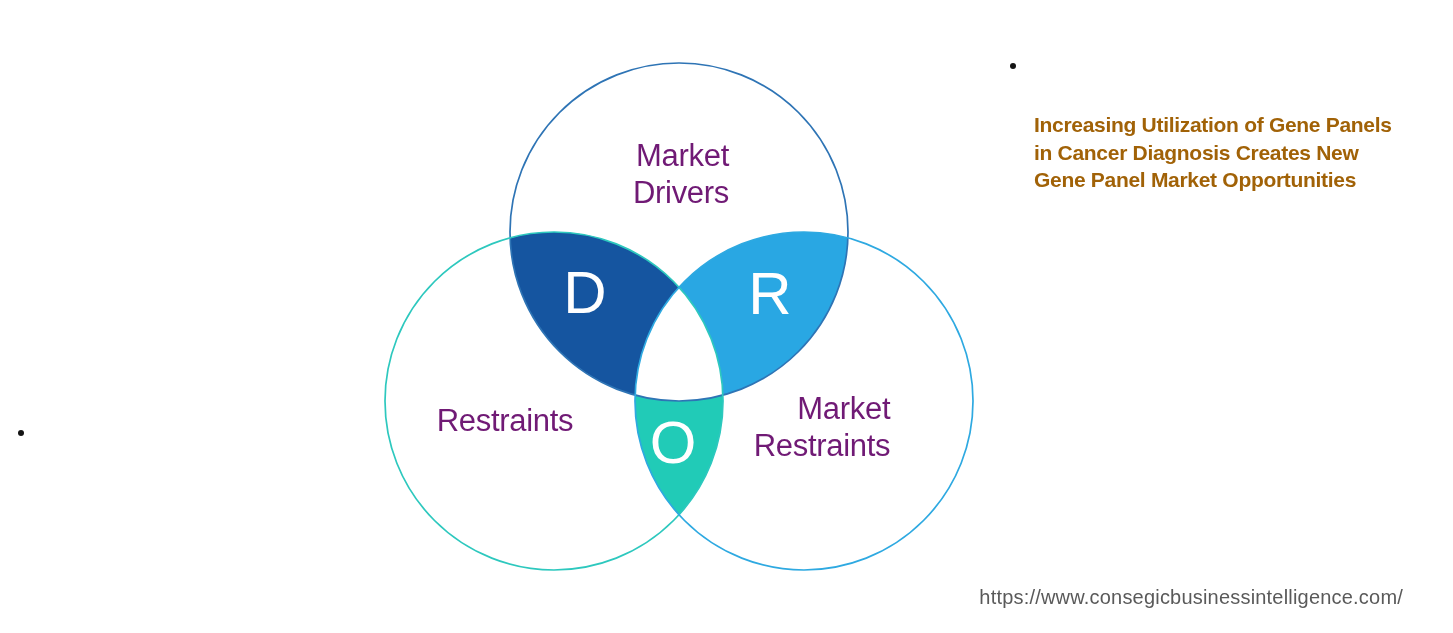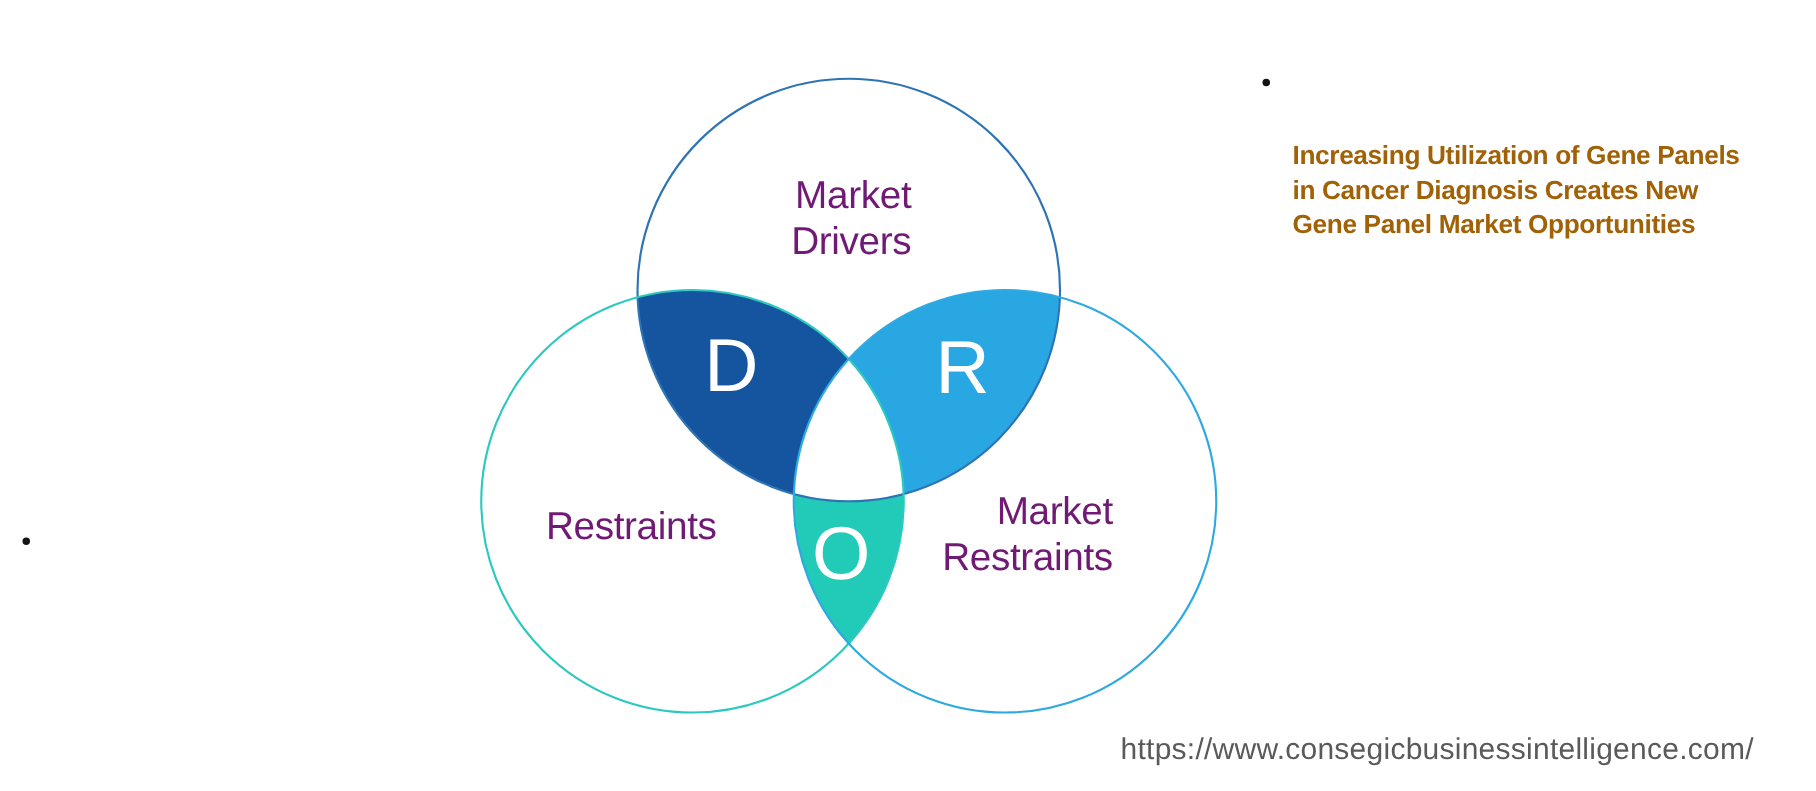--- a/index.html
+++ b/index.html
@@ -56,21 +56,21 @@
     border-radius: 50%;
     background: #141414;
   }
   .bullet-top-right   { left: 1034px; top: 56px;  width: 410px; }
   .bullet-left        { left: 42px;   top: 423px; width: 350px; }
   .bullet-bottom-right{ left: 1038px; top: 420px; width: 380px; }
   .footer-url {
     position: absolute;
     right: 50px;
     top: 586px;
-    font-size: 24px;
+    font-size: 20px;
     color: #5a5a5a;
     letter-spacing: 0.2px;
   }
 </style>
 </head>
 <body>
 
 <div class="stage">
 
   <svg class="venn-svg" width="1453" height="633" viewBox="0 0 1453 633">

